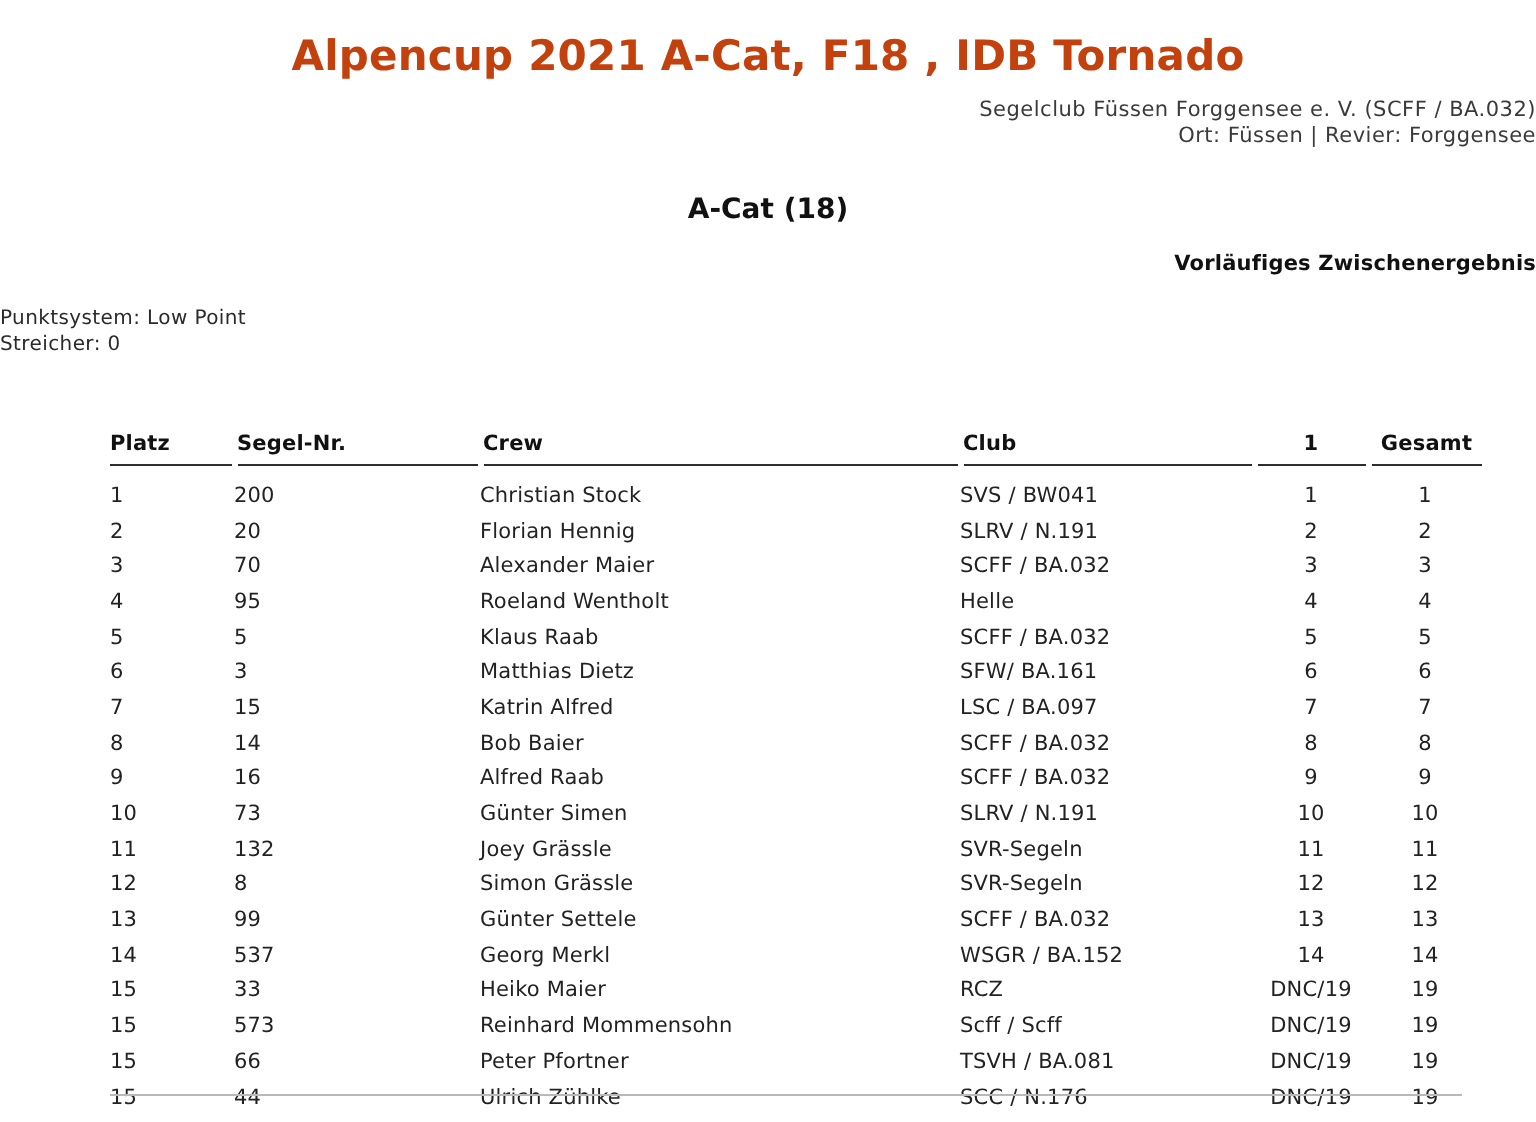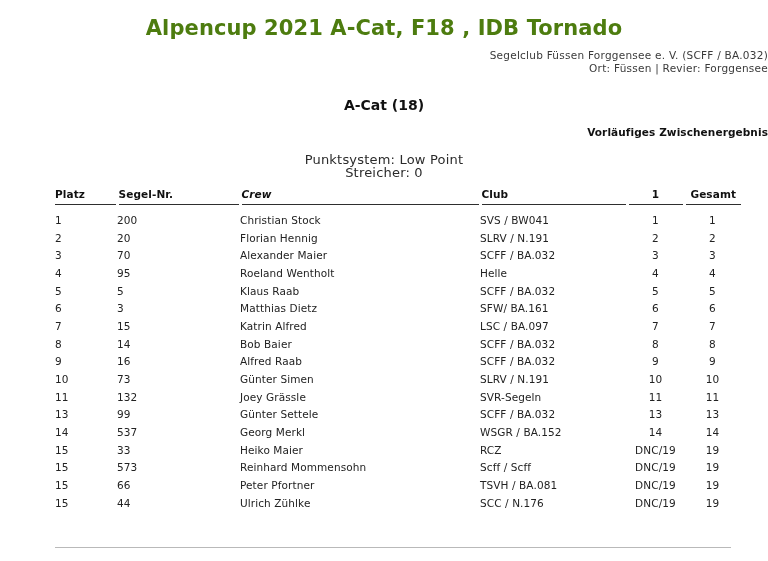--- a/index.html
+++ b/index.html
@@ -14,21 +14,21 @@
     color: #1a1a1a;
     overflow: hidden;
     position: relative;
   }
 
   
   .doc-title {
     text-align: center;
     font-size: 21px;
     font-weight: bold;
-    color: #4d7c0f;
+    color: #c2410c;
     margin: 0;
     padding-top: 16px;
     letter-spacing: 0.1px;
   }
   .org-block {
     text-align: right;
     margin-top: 9px;
     color: #3a3a3a;
     font-size: 10.5px;
     line-height: 12.6px;
@@ -52,33 +52,32 @@
     letter-spacing: 0.2px;
     margin-left: 42px;
   }
   .status-block .bold {
     font-weight: bold;
     font-size: 10.5px;
     color: #111111;
     letter-spacing: 0.1px;
   }
   .scoring-block {
-    text-align: center;
     margin-top: 14px;
-    font-size: 13px;
+    font-size: 10px;
     line-height: 13px;
     color: #2b2b2b;
     letter-spacing: 0.2px;
   }
 
   
   .table-wrap {
     position: absolute;
     left: 55px;
-    top: 188px;
+    top: 216px;
     width: 676px;
   }
   table.results {
     border-collapse: collapse;
     width: 676px;
     table-layout: fixed;
     font-size: 10.5px;
   }
   table.results th {
     font-weight: bold;
@@ -106,21 +105,21 @@
 
   .col-platz   { width: 62px;  text-align: left; }
   .col-segel   { width: 123px; text-align: left; }
   .col-crew    { width: 240px; text-align: left; }
   .col-club    { width: 147px; text-align: left; }
   .col-race    { width: 57px;  text-align: center; }
   .col-gesamt  { width: 57px;  text-align: center; }
 
   .th-platz  { text-align: left; }
   .th-segel  { text-align: left; }
-  .th-crew   { text-align: left; font-style: italic; }
+  .th-crew   { text-align: left; }
   .th-club   { text-align: left; }
   .th-race   { text-align: center; }
   .th-gesamt { text-align: center; }
 
   .bottom-rule {
     position: absolute;
     left: 55px;
     top: 547px;
     width: 676px;
     height: 1px;
@@ -251,20 +250,28 @@
         </tr>
         <tr>
           <td class="col-platz">11</td>
           <td class="col-segel">132</td>
           <td class="col-crew">Joey Grässle</td>
           <td class="col-club">SVR-Segeln</td>
           <td class="col-race">11</td>
           <td class="col-gesamt">11</td>
         </tr>
         <tr>
+          <td class="col-platz">12</td>
+          <td class="col-segel">8</td>
+          <td class="col-crew">Simon Grässle</td>
+          <td class="col-club">SVR-Segeln</td>
+          <td class="col-race">12</td>
+          <td class="col-gesamt">12</td>
+        </tr>
+        <tr>
           <td class="col-platz">13</td>
           <td class="col-segel">99</td>
           <td class="col-crew">Günter Settele</td>
           <td class="col-club">SCFF / BA.032</td>
           <td class="col-race">13</td>
           <td class="col-gesamt">13</td>
         </tr>
         <tr>
           <td class="col-platz">14</td>
           <td class="col-segel">537</td>

